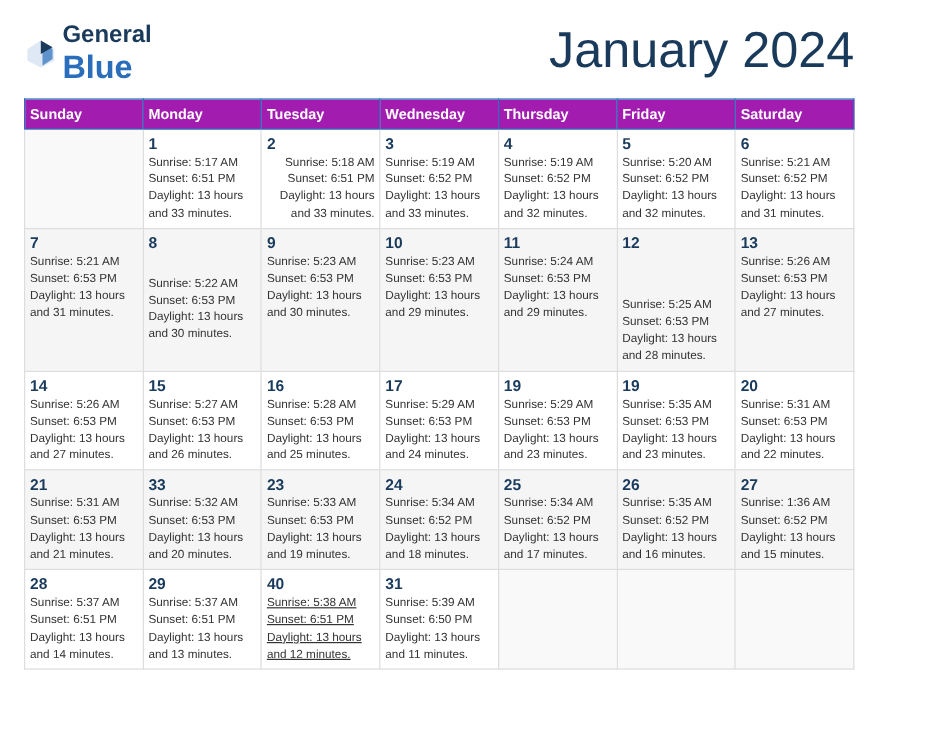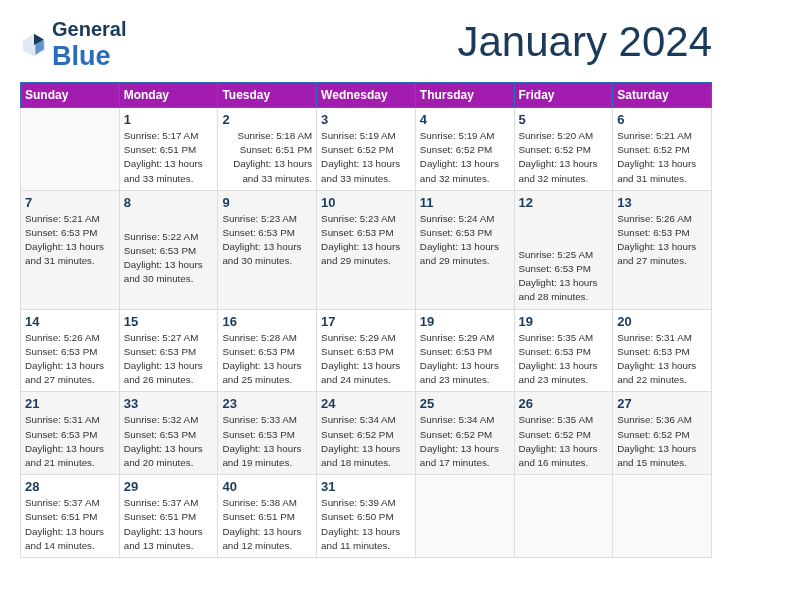--- a/index.html
+++ b/index.html
@@ -309,21 +309,21 @@
           </td>
           <td>
             <span class="day-num">26</span>
             <div class="day-info" style="white-space: pre-line;">Sunrise: 5:35 AM
 Sunset: 6:52 PM
 Daylight: 13 hours
 and 16 minutes.</div>
           </td>
           <td>
             <span class="day-num">27</span>
-            <div class="day-info" style="white-space: pre-line;">Sunrise: 5:36 AM
+            <div class="day-info" style="white-space: pre-line;">Sunrise: 1:36 AM
 Sunset: 6:52 PM
 Daylight: 13 hours
 and 15 minutes.</div>
           </td>
         </tr>
         <tr>
           <td>
             <span class="day-num">28</span>
             <div class="day-info" style="white-space: pre-line;">Sunrise: 5:37 AM
 Sunset: 6:51 PM
@@ -332,21 +332,21 @@
           </td>
           <td>
             <span class="day-num">29</span>
             <div class="day-info" style="white-space: pre-line;">Sunrise: 5:37 AM
 Sunset: 6:51 PM
 Daylight: 13 hours
 and 13 minutes.</div>
           </td>
           <td>
             <span class="day-num">40</span>
-            <div class="day-info" style="white-space: pre-line;">Sunrise: 5:38 AM
+            <div class="day-info" style="white-space: pre-line; text-decoration: underline;">Sunrise: 5:38 AM
 Sunset: 6:51 PM
 Daylight: 13 hours
 and 12 minutes.</div>
           </td>
           <td>
             <span class="day-num">31</span>
             <div class="day-info" style="white-space: pre-line;">Sunrise: 5:39 AM
 Sunset: 6:50 PM
 Daylight: 13 hours
 and 11 minutes.</div>

